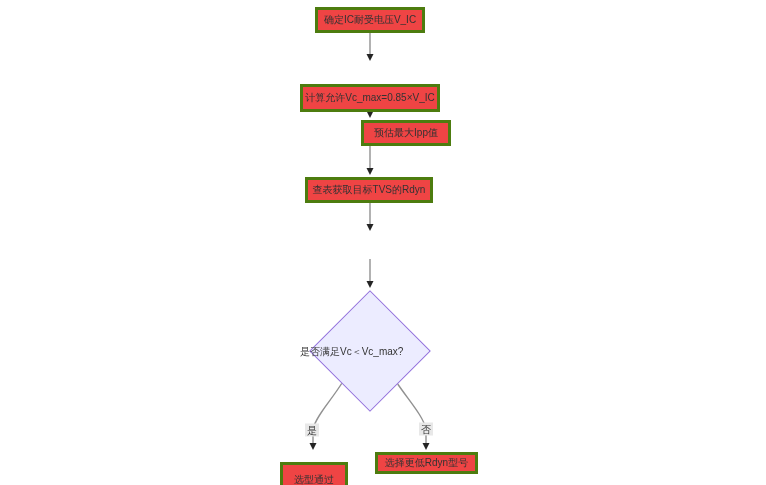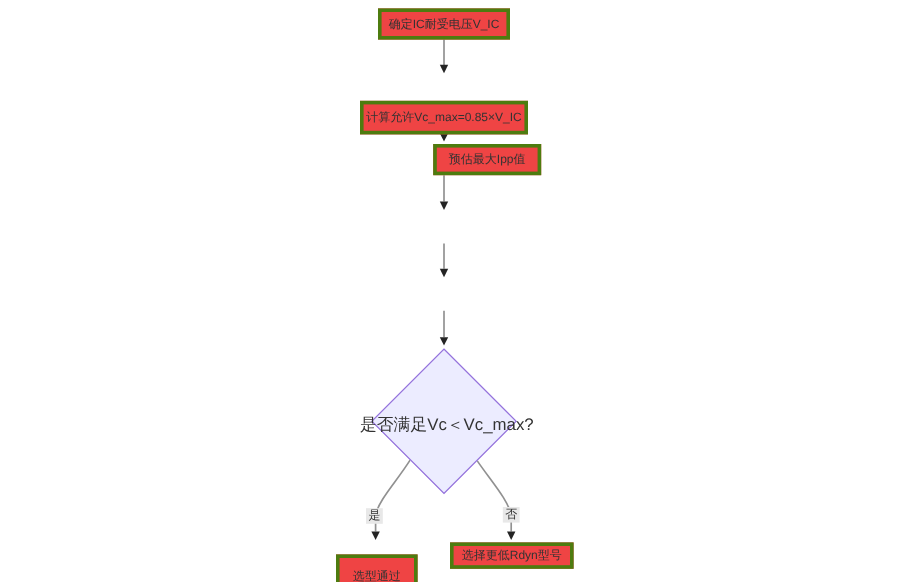--- a/index.html
+++ b/index.html
@@ -41,22 +41,22 @@
     transform: rotate(45deg);
     background: #ECECFF;
     border: 1px solid #9370DB;
     box-sizing: border-box;
     z-index: 1;
   }
   .diamond-label {
     position: absolute;
     left: 300px; top: 345px;
     width: 140px;
-    text-align: center;
-    font-size: 14px;
+    text-align: left;
+    font-size: 10px;
     color: #333333;
     white-space: nowrap;
     z-index: 2;
   }
   .edge-label {
     position: absolute;
     transform: translate(-50%, -50%);
     background: #e8e8e8;
     color: #333333;
     font-size: 10px;
@@ -104,20 +104,21 @@
     <path class="edge-line" d="M342,383 C330,402 316,416 313,429 L313,443"></path>
     <polygon class="arrow-head" points="309.5,443 316.5,443 313,450"></polygon>
 
     <path class="edge-line" d="M397,383 C410,402 423,416 426,429 L426,443"></path>
     <polygon class="arrow-head" points="422.5,443 429.5,443 426,450"></polygon>
   </svg>
 
   <div class="node n1">确定IC耐受电压V_IC</div>
   <div class="node n2">计算允许Vc_max=0.85×V_IC</div>
   <div class="node n3">预估最大Ipp值</div>
+  <div class="node n4">查表获取目标TVS的Rdyn</div>
 
   <div class="diamond-shape"></div>
   <div class="diamond-label">是否满足Vc＜Vc_max?</div>
 
   <div class="edge-label yes">是</div>
   <div class="edge-label no">否</div>
 
   <div class="node n6">选型通过</div>
   <div class="node n7">选择更低Rdyn型号</div>
 

